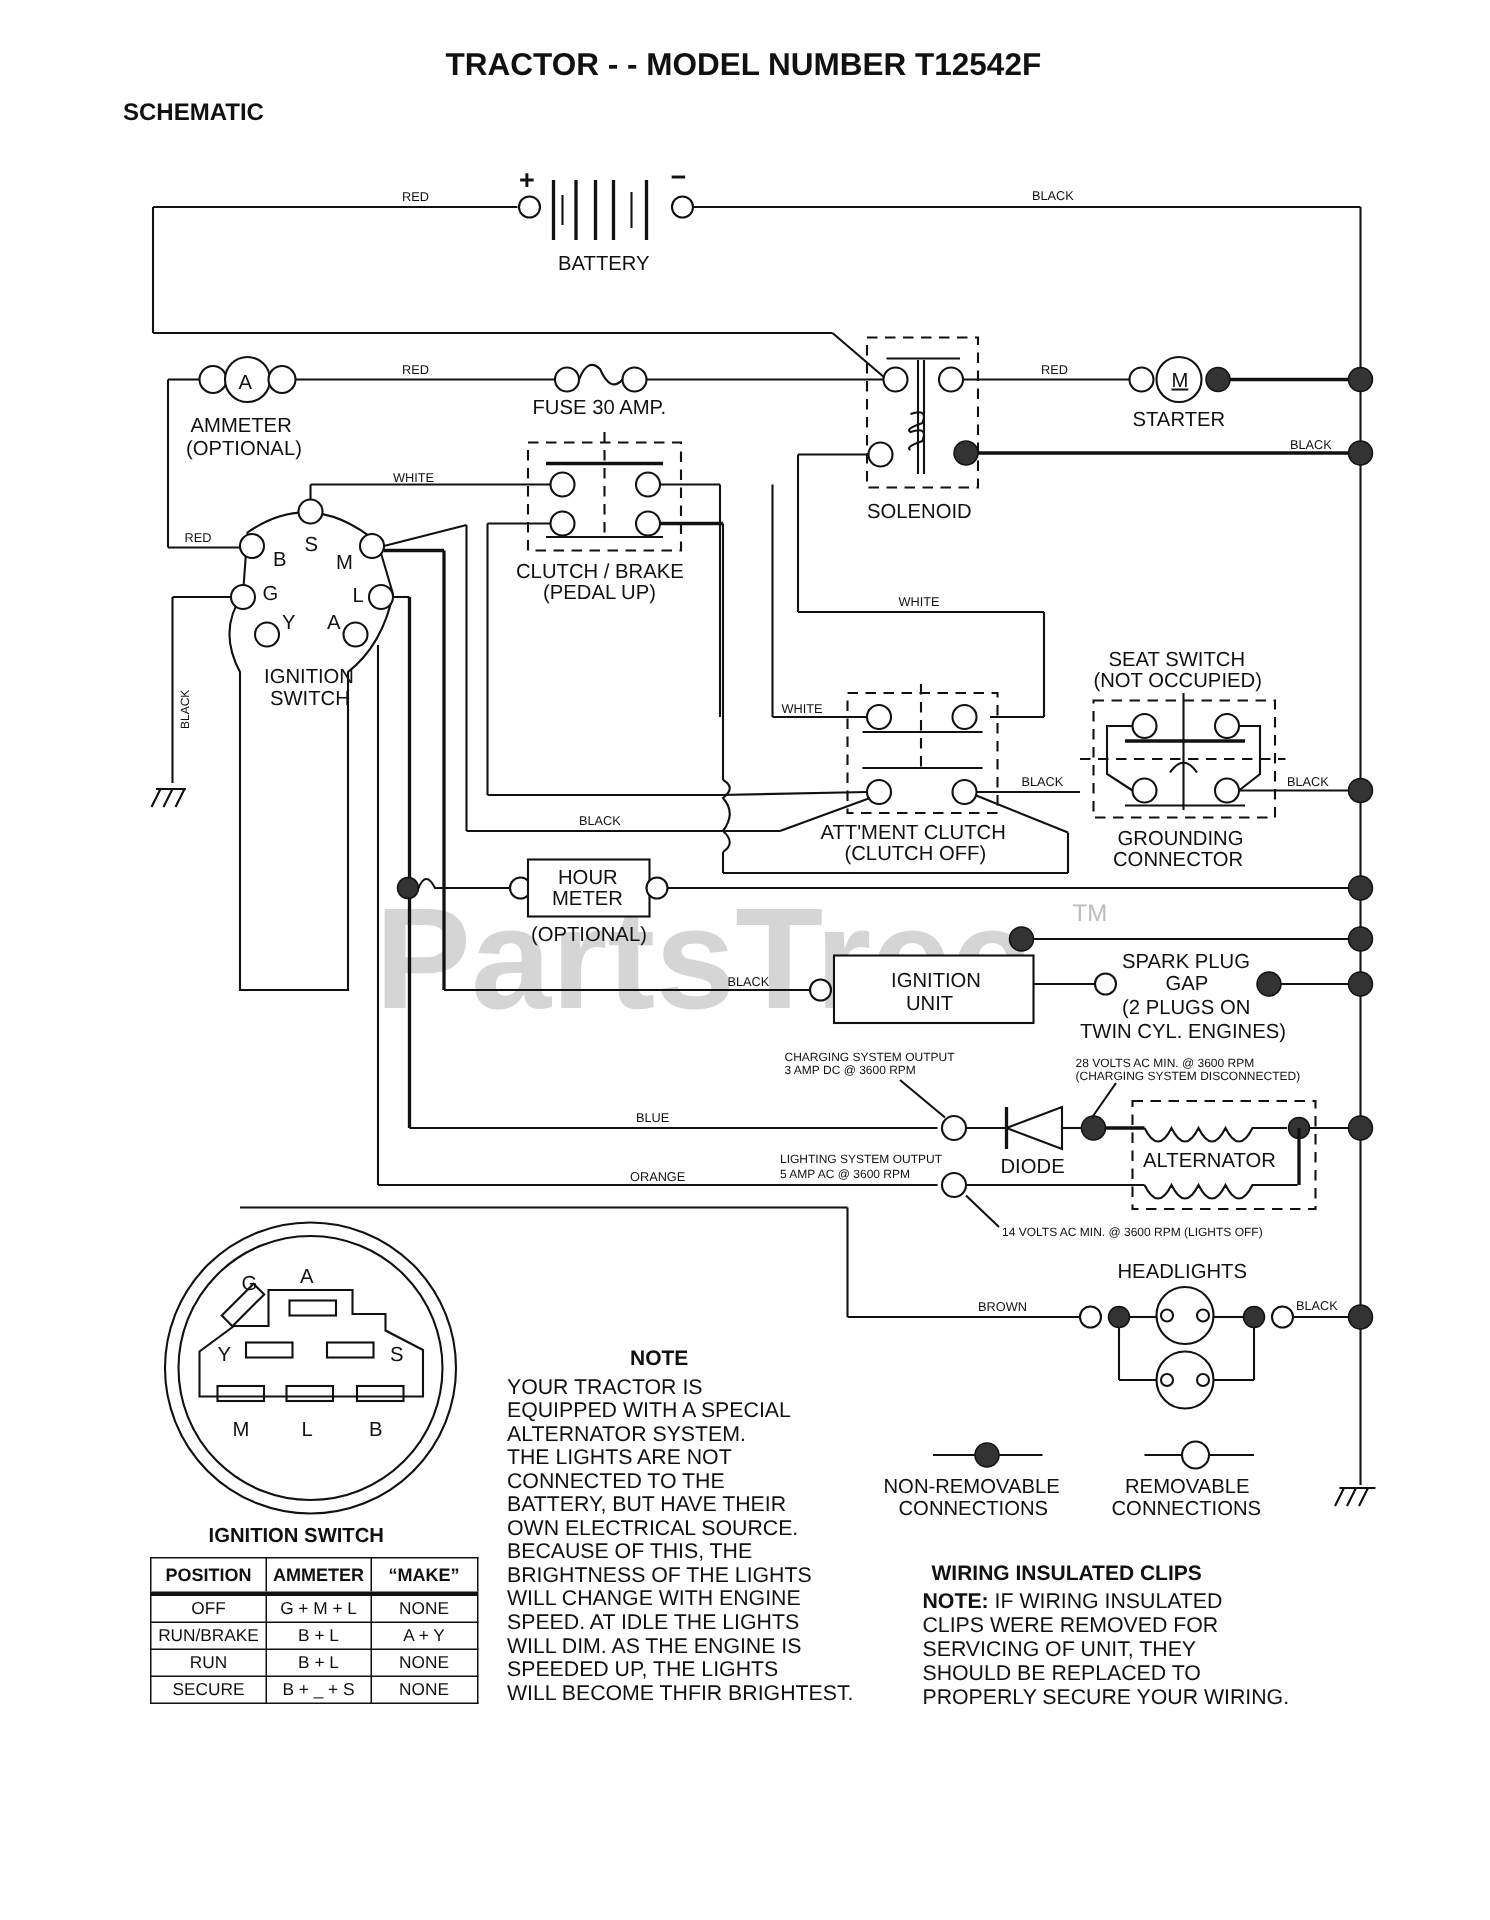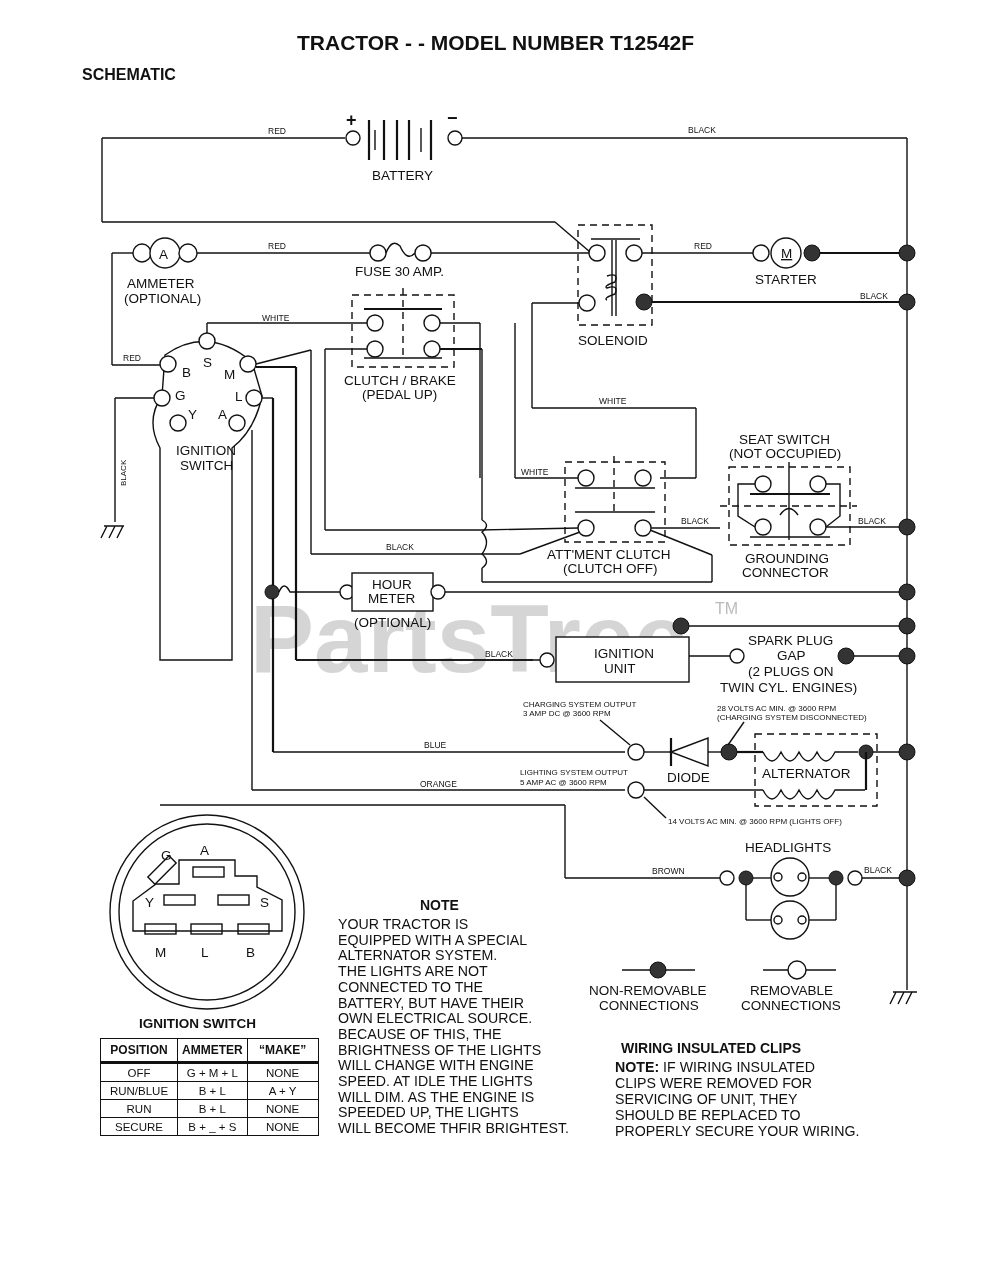--- a/index.html
+++ b/index.html
@@ -395,21 +395,21 @@
       <th>“MAKE”</th>
     </tr>
   </thead>
   <tbody>
     <tr>
       <td>OFF</td>
       <td>G + M + L</td>
       <td>NONE</td>
     </tr>
     <tr>
-      <td>RUN/BLUE</td>
+      <td>RUN/BRAKE</td>
       <td>B + L</td>
       <td>A + Y</td>
     </tr>
     <tr>
       <td>RUN</td>
       <td>B + L</td>
       <td>NONE</td>
     </tr>
     <tr>
       <td>SECURE</td>

